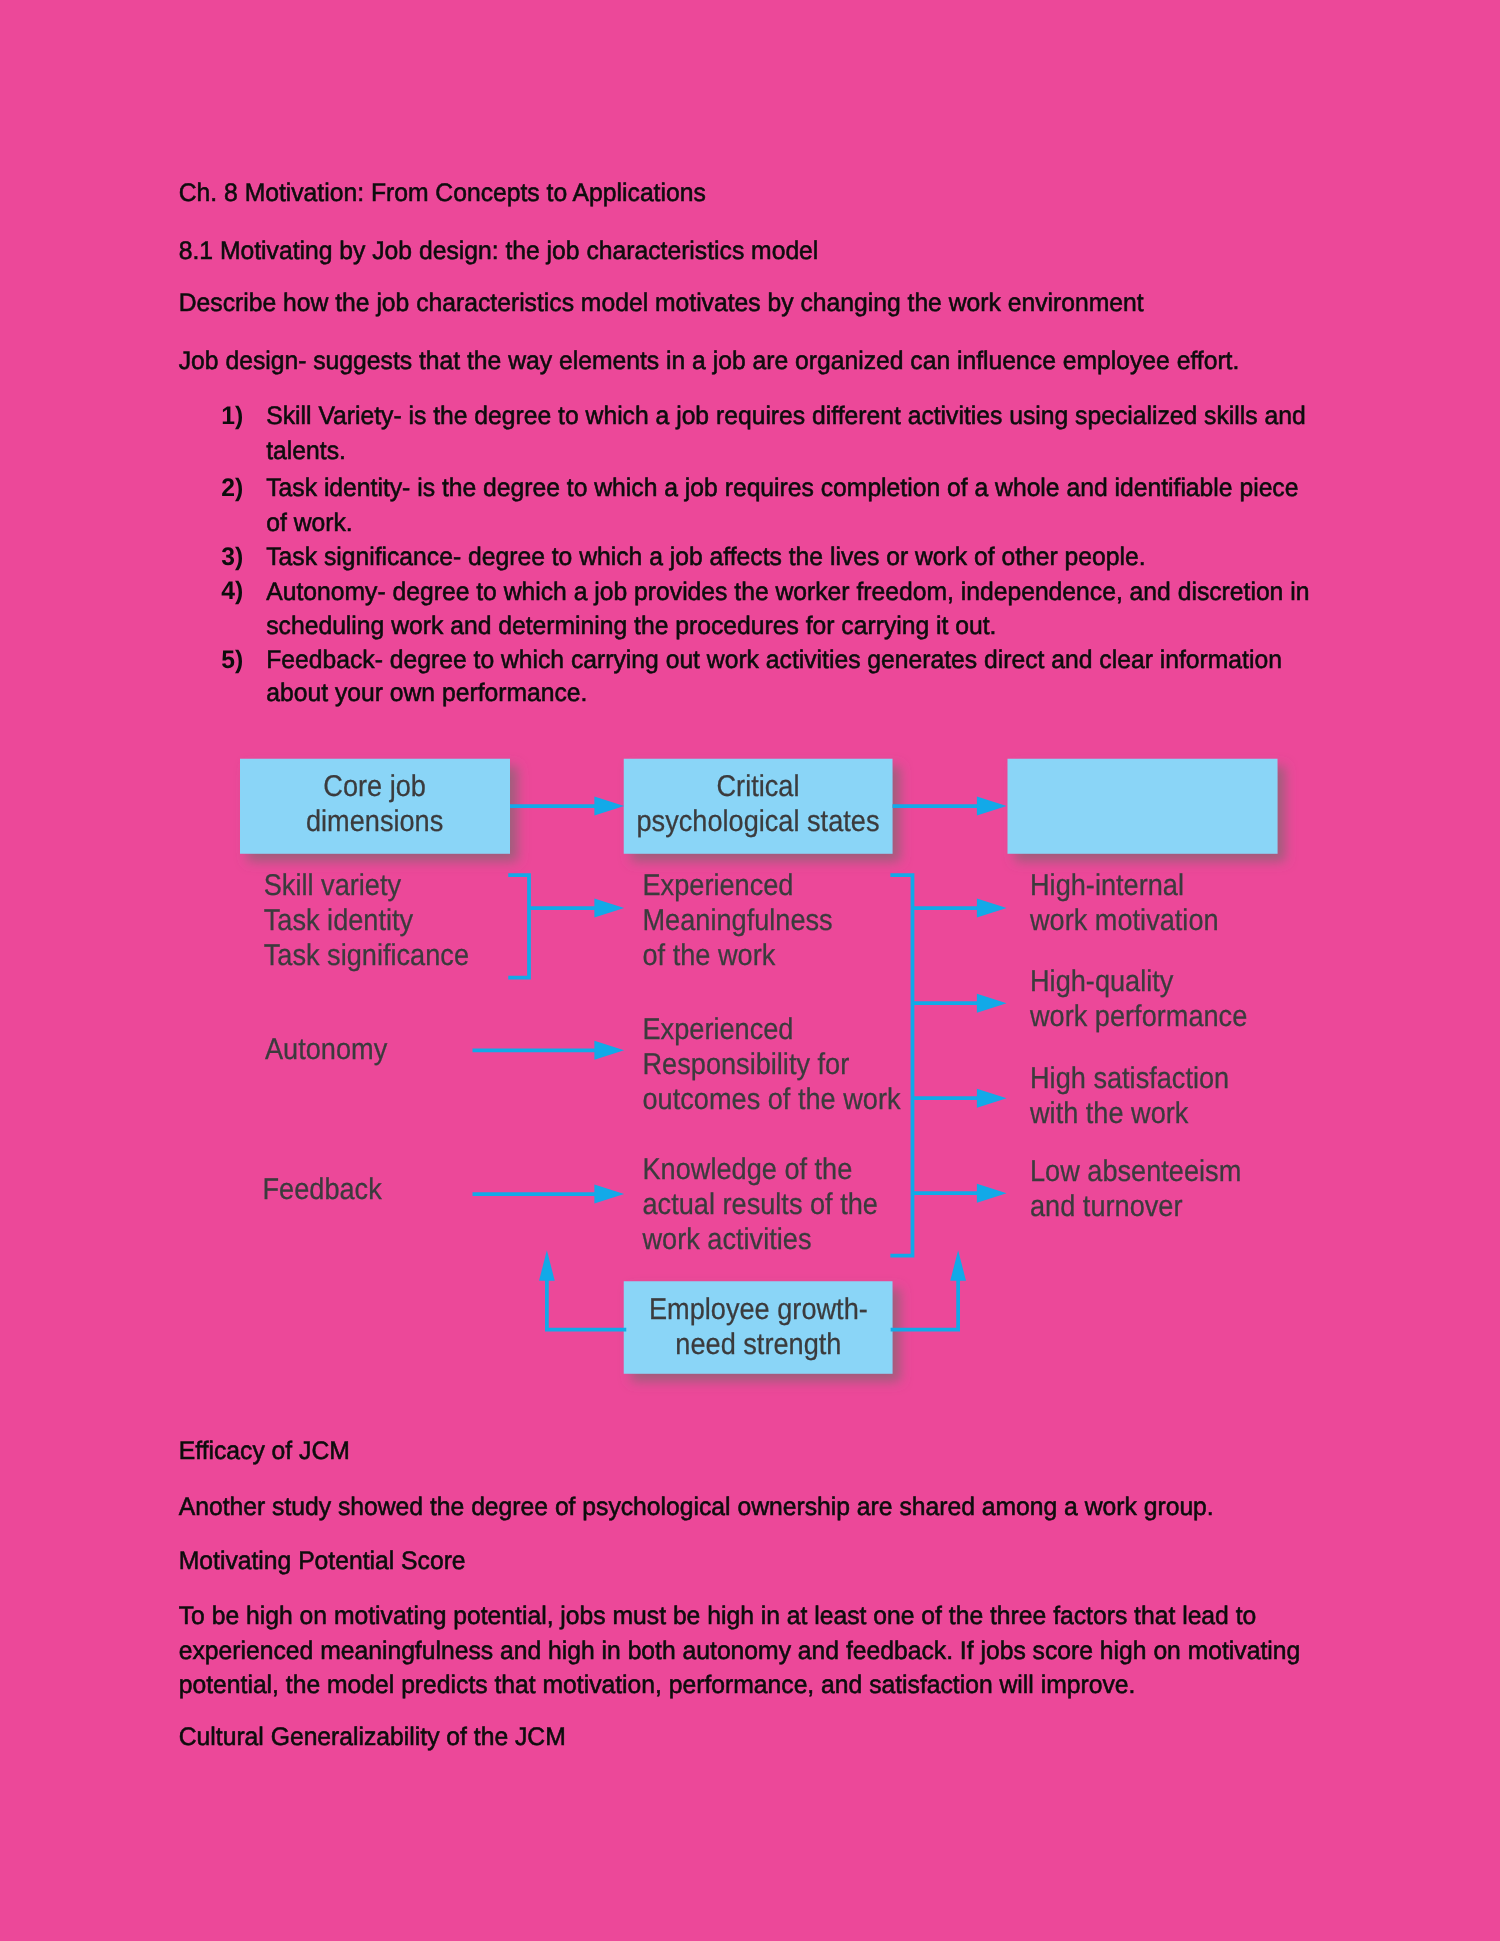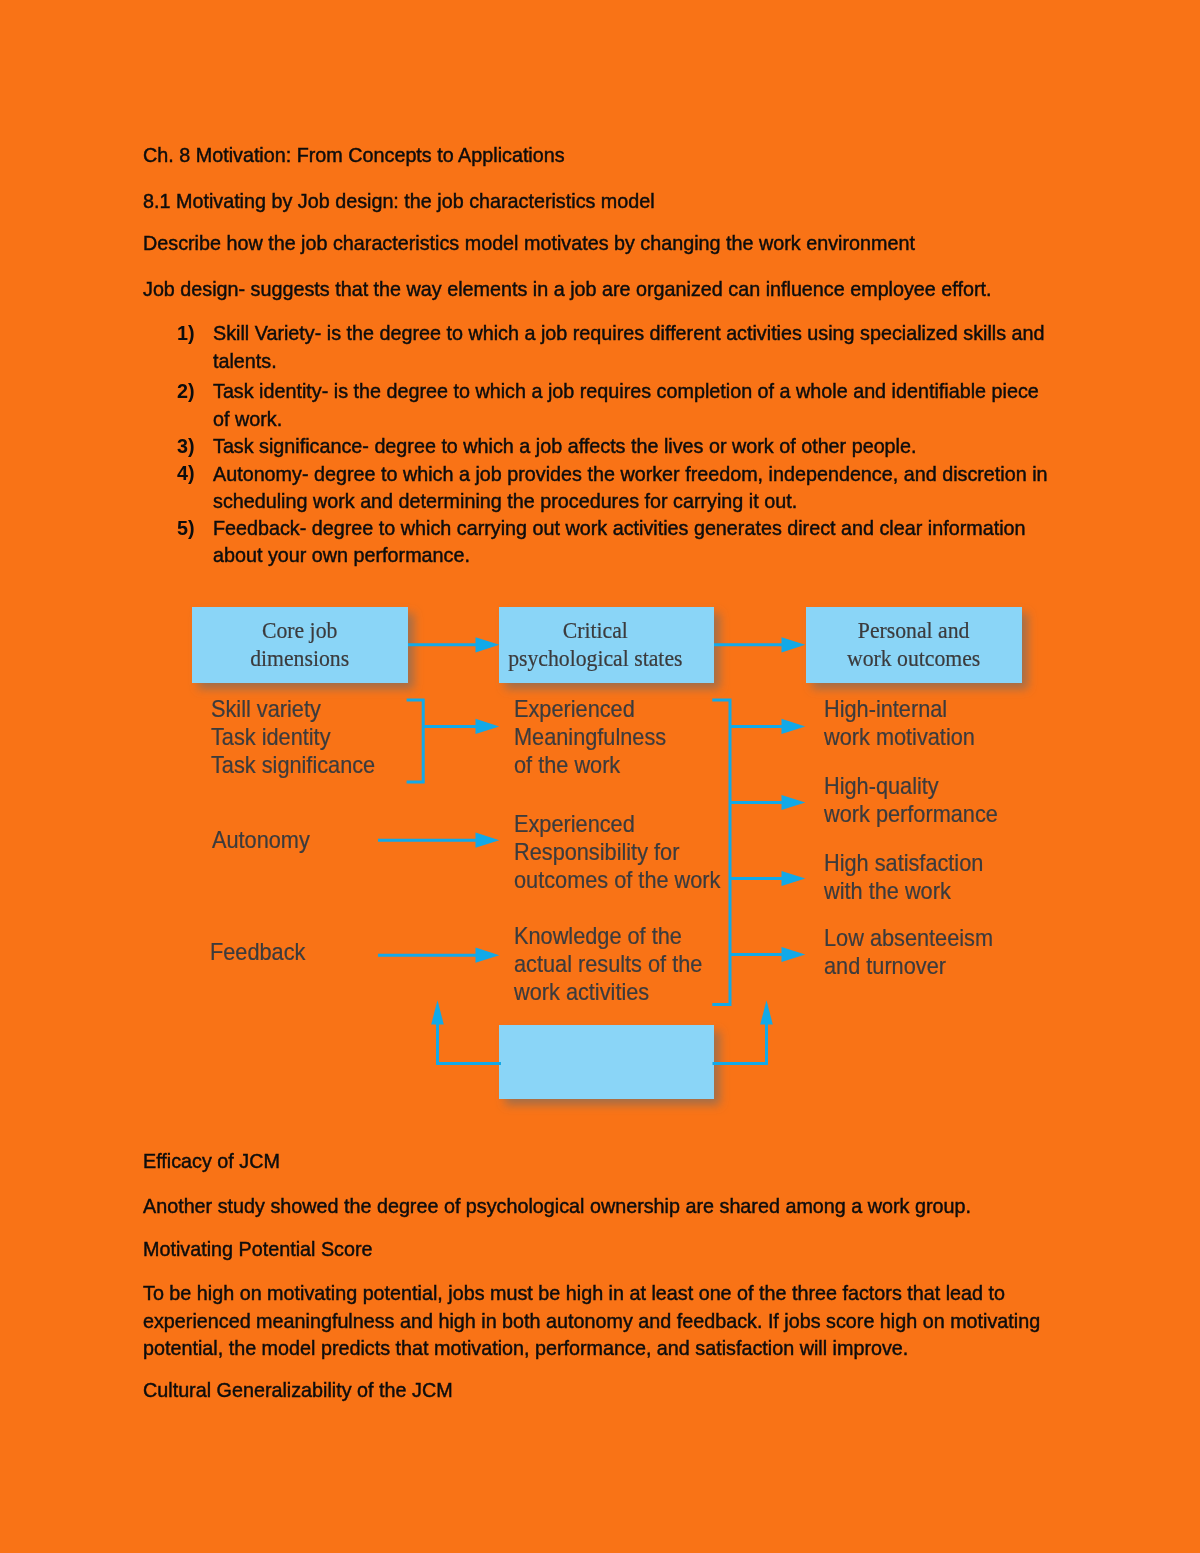--- a/index.html
+++ b/index.html
@@ -1,30 +1,30 @@
 <!DOCTYPE html>
 <html><head>
 <meta charset="utf-8">
 <style>
   html,body{margin:0;padding:0;background:#fff;}
   body{width:1200px;height:1553px;font-family:"Liberation Sans",sans-serif;}
-  .page{position:relative;width:1200px;height:1553px;overflow:hidden;background:#f97316;}
+  .page{position:relative;width:1200px;height:1553px;overflow:hidden;background:#ec4899;}
   .para{position:absolute;color:#0d0d0d;font-size:20.3px;line-height:27.5px;-webkit-text-stroke:0.45px #0d0d0d;
         transform:scaleX(0.974);transform-origin:0 0;}
   .li-num{position:absolute;font-weight:bold;font-size:20.3px;color:#0d0d0d;
         transform:scaleX(0.974);transform-origin:0 0;}
   .li-txt{position:absolute;font-size:20.3px;line-height:27.5px;color:#0d0d0d;-webkit-text-stroke:0.45px #0d0d0d;
         transform:scaleX(0.974);transform-origin:0 0;}
 
   .diagram{position:absolute;left:0;top:0;width:1200px;height:1553px;}
   .dg-svg{position:absolute;left:0;top:0;}
   .dg{position:absolute;color:#3b3b3d;font-size:24px;line-height:28px;white-space:pre;-webkit-text-stroke:0.22px #3b3b3d;
       transform:scaleX(0.905);transform-origin:0 0;}
   .dg-c{position:absolute;color:#3b3b3d;font-size:24px;line-height:28px;white-space:pre;-webkit-text-stroke:0.22px #3b3b3d;
-      text-align:center;font-family:Liberation Serif, serif;}
+      text-align:center;}
   .dg-c > span{display:inline-block;transform:scaleX(0.905);}
 </style>
 </head>
 <body>
 
 <div class="page">
 
   <div class="para" style="left:143px;top:142px;width:932px">Ch. 8 Motivation: From Concepts to Applications</div>
   <div class="para" style="left:143px;top:187.5px;width:932px">8.1 Motivating by Job design: the job characteristics model</div>
   <div class="para" style="left:143px;top:230px;width:932px">Describe how the job characteristics model motivates by changing the work environment</div>
@@ -90,22 +90,22 @@
         <polygon points="781.5,946.9 805.3,954.5 781.5,962.1"></polygon>
         <polygon points="431.2,1024.6 437.5,1000.2 443.8,1024.6"></polygon>
         <polygon points="760.2,1024.6 766.5,1000.2 772.8,1024.6"></polygon>
       </g>
     </svg>
 
     <div class="dg-c" style="left:192px;top:616px;width:216px"><span>Core job
 dimensions</span></div>
     <div class="dg-c" style="left:499px;top:616px;width:179px"><span>Critical
 psychological states</span></div>
-    <div class="dg-c" style="left:806px;top:616px;width:216px"><span>Personal and
-work outcomes</span></div>
+    <div class="dg-c" style="left:499px;top:1034px;width:215px"><span>Employee growth-
+need strength</span></div>
 
     <div class="dg" style="left:211.2px;top:695px">Skill variety
 Task identity
 Task significance</div>
     <div class="dg" style="left:211.8px;top:825.5px">Autonomy</div>
     <div class="dg" style="left:210.3px;top:938px">Feedback</div>
 
     <div class="dg" style="left:513.7px;top:695px">Experienced
 Meaningfulness
 of the work</div>

